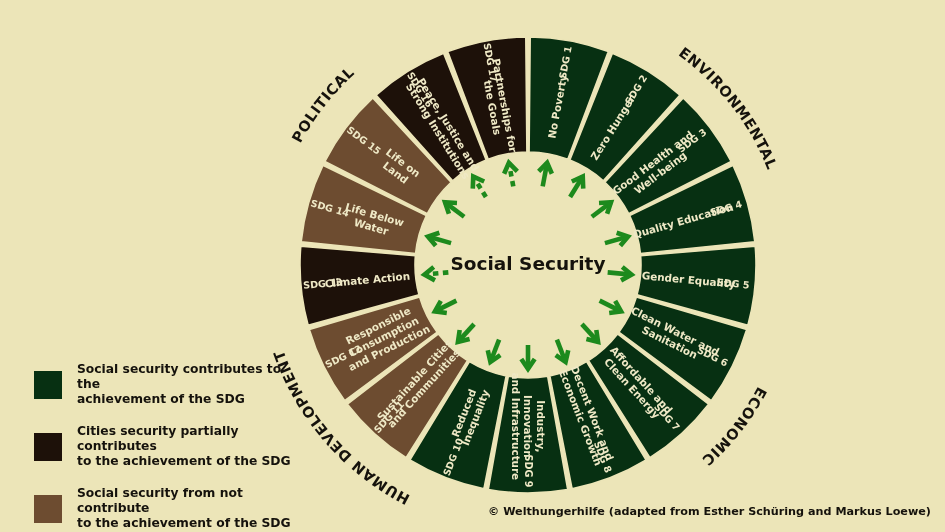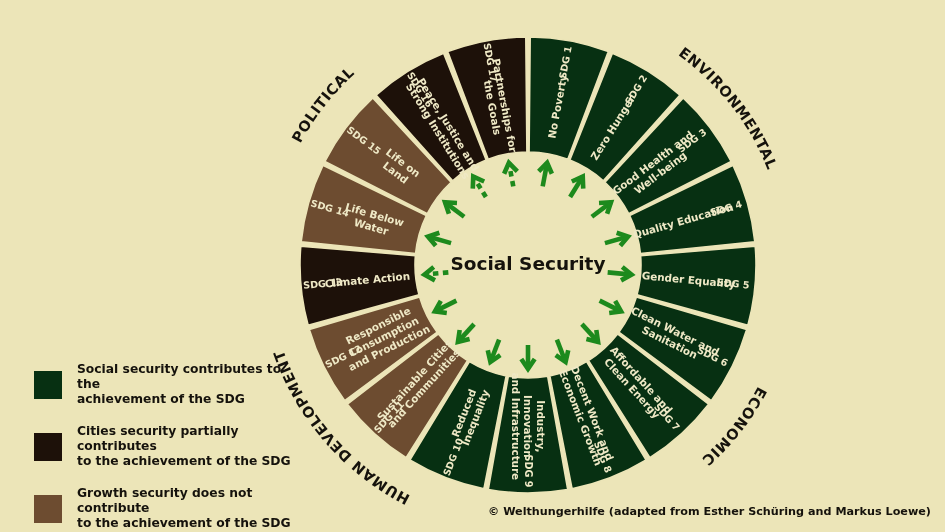--- a/index.html
+++ b/index.html
@@ -221,20 +221,20 @@
     <div class="legend-row">
       <div class="swatch" style="background: rgb(29, 17, 9);"></div>
       <div class="legend-text">
         <span>Cities security partially contributes</span>
         <span>to the achievement of the SDG</span>
       </div>
     </div>
     <div class="legend-row">
       <div class="swatch" style="background: rgb(109, 76, 48);"></div>
       <div class="legend-text">
-        <span>Growth security does not contribute</span>
+        <span>Social security from not contribute</span>
         <span>to the achievement of the SDG</span>
       </div>
     </div>
   </div>
 
   <div class="credit">© Welthungerhilfe (adapted from Esther Schüring and Markus Loewe)</div>
 </div>
 
 </body></html>

